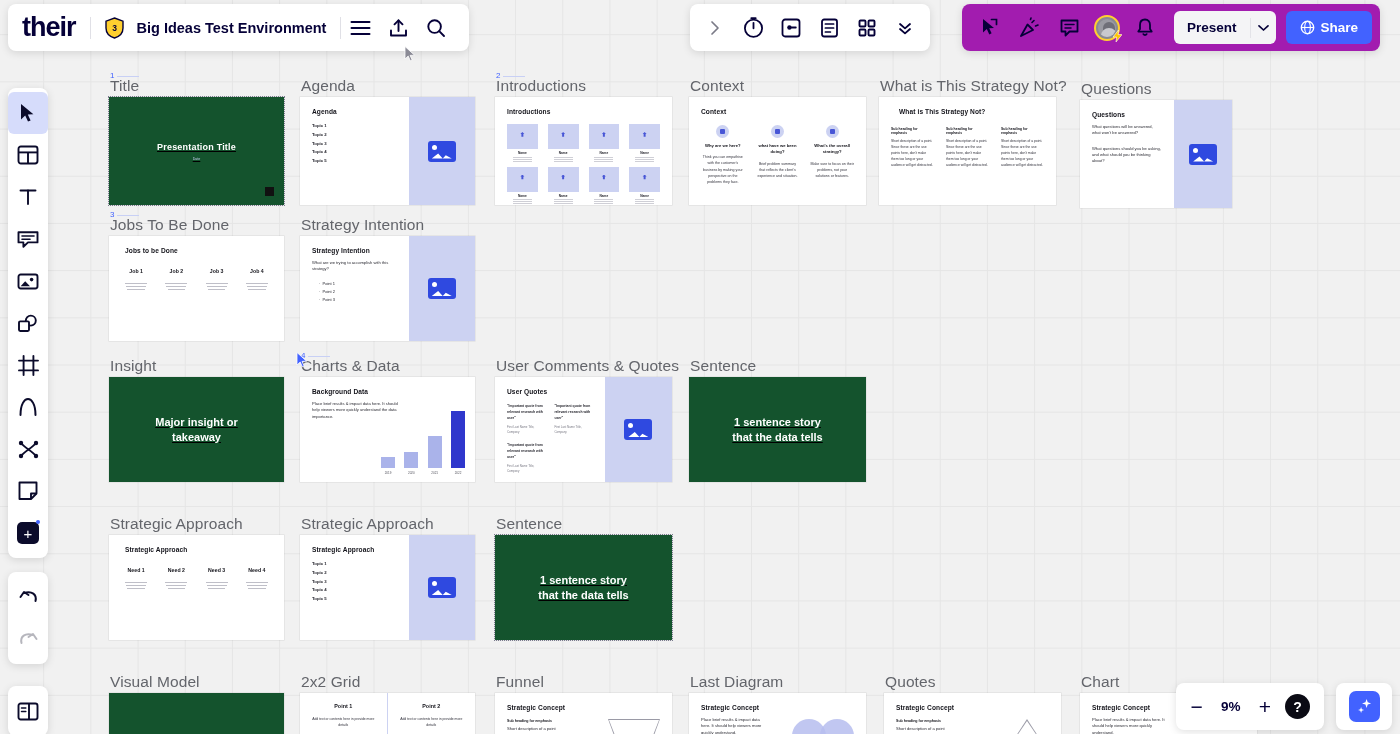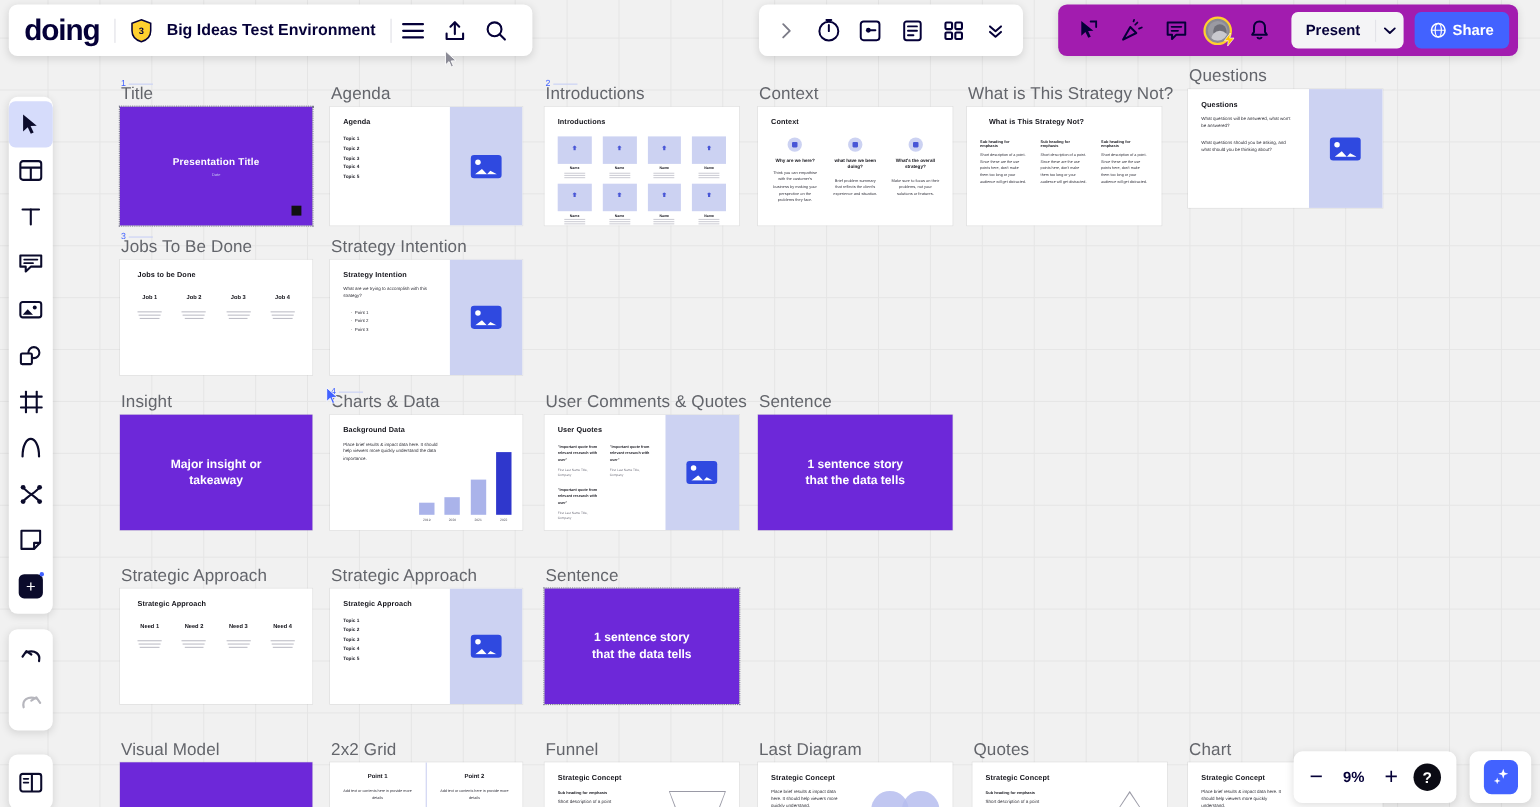--- a/index.html
+++ b/index.html
@@ -34,21 +34,21 @@
   }
   .frame-num::after{
     content:""; position:absolute; left:7px; top:4px; width:22px;
     border-top:1px solid #c8d0f5;
   }
   .slide {
     position: absolute; inset: 0; background: #fff;
     overflow: hidden; display: flex;
     box-shadow: 0 0 0 0.6px rgba(0,0,0,.08);
   }
-  .slide.blue { background: #6d28d9; }
+  .slide.blue { background: #14532d; text-decoration: underline; }
   .sel { outline: 1px dotted #7b7b8f; outline-offset: 0px; }
 
   
   .pane-left { flex: 1 1 auto; position: relative; padding: 11px 12px; }
   .pane-img {
     flex: 0 0 38%; background: #ccd2f2;
     display: flex; align-items: center; justify-content: center;
   }
   .imgicon { width: 28px; height: 21px; background:#2f49e0; border-radius:3px;
     position: relative; }
@@ -374,21 +374,21 @@
             <div class="cb">Short description of a point. Since these are the use points here, don't make them too long or your audience will get distracted.</div>
           </div>
           <div class="c">
             <div class="ch">Sub heading for emphasis</div>
             <div class="cb">Short description of a point. Since these are the use points here, don't make them too long or your audience will get distracted.</div>
           </div>
             </div>
       </div>
         </div>
   </div>
-  <div class="frame" style="left:1080px;top:81px;width:177px;height:108px">
+  <div class="frame" style="left:1080px;top:100px;width:152px;height:108px">
 
     <div class="frame-title">Questions</div>
     <div class="slide  ">
           <div class="pane-left">
         <div class="s-head">Questions</div>
         <div class="s-body">What questions will be answered, what won't be answered?</div>
         <div class="s-body" style="margin-top:9px">What questions should you be asking, and what should you be thinking about?</div>
       </div>
           <div class="pane-img">
             <div class="imgicon"></div>
@@ -660,21 +660,21 @@
     <div class="slide  ">
           <div class="pane-left">
         <div class="s-head">Strategic Concept</div>
         <div class="s-body" style="width:52%">Place brief results &amp; impact data here. It should help viewers more quickly understand.</div>
       </div>
         </div>
   </div>
     </div>
 
   <div class="topbar">
-    <div class="logo">doing</div>
+    <div class="logo">their</div>
     <div class="vdiv"></div>
     <div class="shield">
       <svg width="21" height="22" viewBox="0 0 21 22">
         <path d="M10.5 1 L19 4.2 V11 C19 16.2 15.2 19.6 10.5 21 C5.8 19.6 2 16.2 2 11 V4.2 Z" fill="#ffd02f" stroke="#050038" stroke-width="1.4"></path>
         <text x="10.5" y="14" font-size="8.5" font-weight="bold" text-anchor="middle" fill="#050038" font-family="Liberation Sans, sans-serif">3</text>
       </svg>
     </div>
     <div class="boardname">Big Ideas Test Environment</div>
     <div class="vdiv"></div>
     <div class="ticon">

